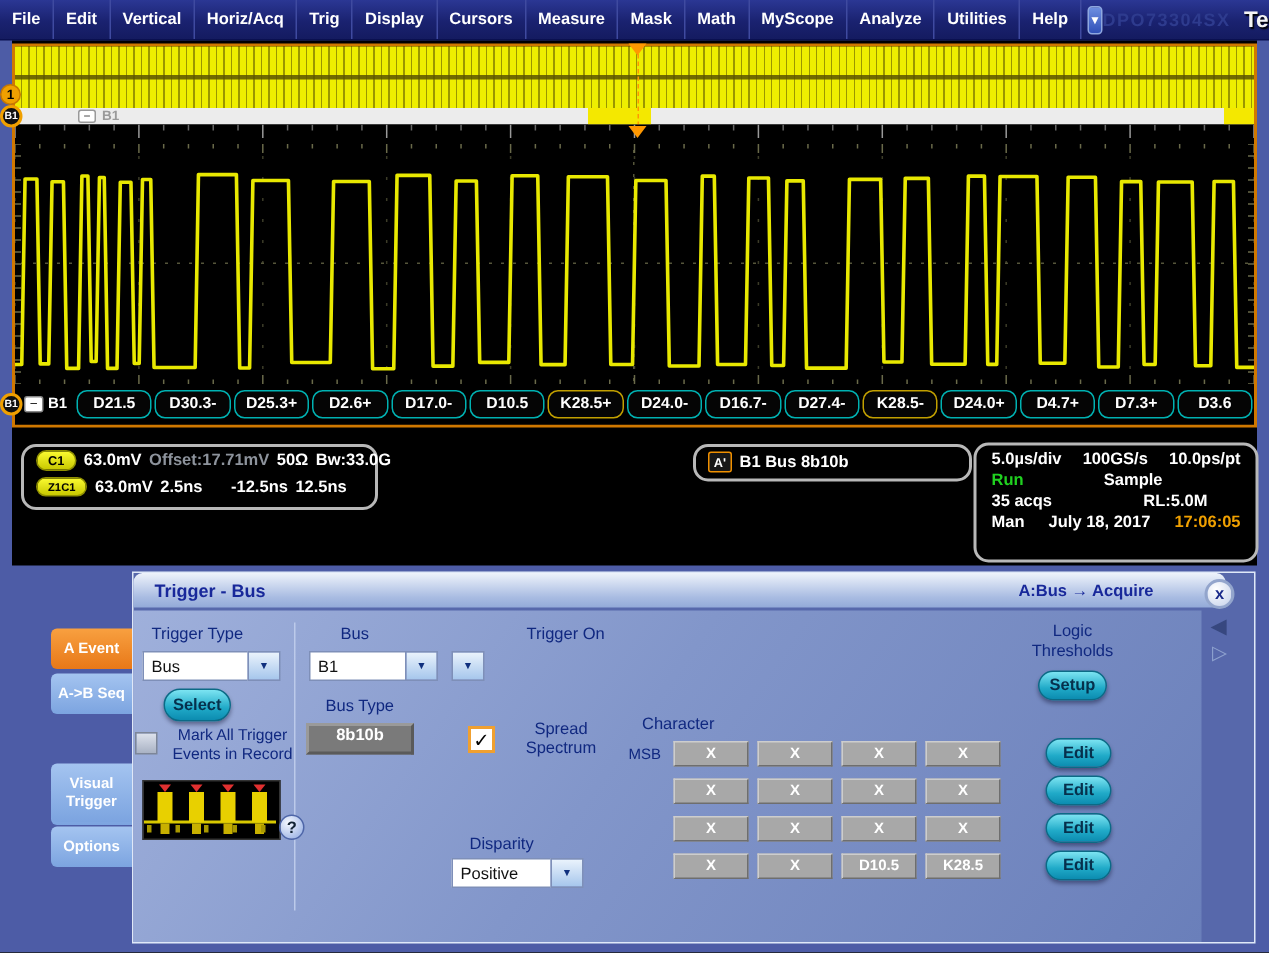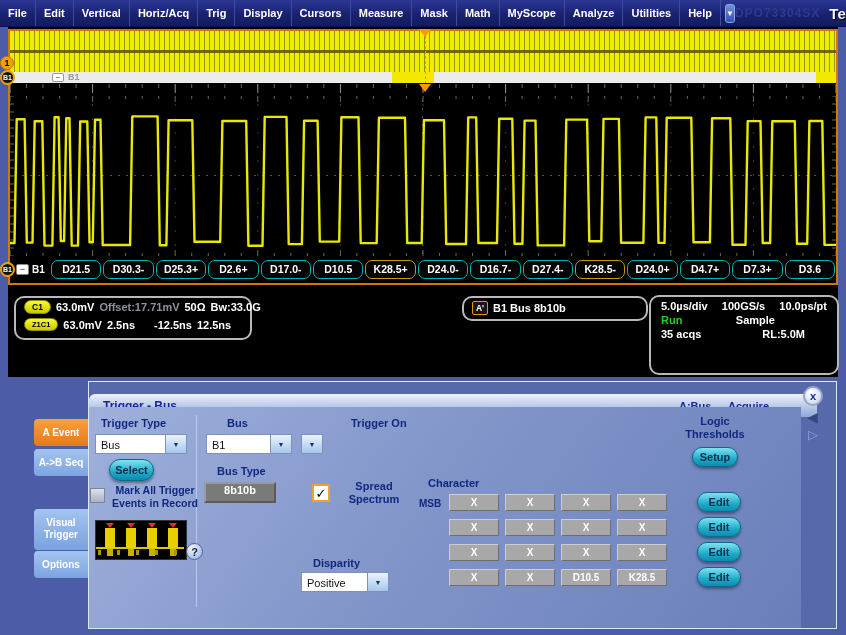--- a/index.html
+++ b/index.html
@@ -55,36 +55,36 @@
         padding:1px 7px;border:1px solid #909000;}
   .dim{color:#8d939c;}
   .abadge{width:16px;height:14px;background:#181818;border:1.5px solid #f09000;border-radius:2px;color:#fff;
         font-size:8.5px;font-weight:bold;display:flex;align-items:center;justify-content:center;box-sizing:border-box;}
   .acqrow{display:flex;justify-content:space-between;padding:1px 10px;align-items:center;}
   .green{color:#20d020;}
   .orange{color:#f0a000;}
   
   .dlg-outer{position:absolute;left:88px;top:381px;width:749px;height:248px;background:#5768ab;
         border:1px solid #dfe8f8;box-sizing:border-box;}
-  .dlg-header{position:absolute;left:0;top:12px;width:728px;height:23px;border-radius:6px 6px 0 0;
+  .dlg-header{position:absolute;left:0;top:0;width:728px;height:23px;border-radius:6px 6px 0 0;
         background:linear-gradient(#eef3fb,#a9bce2 70%,#93aad8);display:flex;align-items:center;text-align:right;}
   .dlg-title{color:#18289a;font-size:12px;font-weight:bold;padding-left:14px;}
   .dlg-context{position:absolute;right:48px;color:#18289a;font-size:11px;font-weight:bold;}
   .dlg-body{position:absolute;left:0;top:25px;width:712px;height:221px;
         background:linear-gradient(125deg,#9fb0db 0%,#8296ca 45%,#6a7fba 100%);}
   .dlg-close{position:absolute;left:714px;top:4px;width:20px;height:20px;border-radius:50%;
         background:radial-gradient(circle at 35% 30%,#ffffff,#c4d0ea);border:2px solid #93a5cc;box-sizing:border-box;
         color:#1a2a8a;font-size:11px;font-weight:bold;display:flex;align-items:center;justify-content:center;}
   .nav-left{position:absolute;left:718px;top:28px;color:#37477f;font-size:14px;line-height:14px;}
   .nav-right{position:absolute;left:719px;top:46px;color:#8fa3cf;font-size:13px;line-height:13px;}
   .tab{position:absolute;left:34px;width:54px;border-radius:4px 0 0 4px;color:#fff;font-size:10px;font-weight:bold;
         display:flex;align-items:center;justify-content:center;text-align:center;box-sizing:border-box;
         background:linear-gradient(#a4c4f0,#7ca4e0);line-height:1.15;}
   .tab.active{background:linear-gradient(#f8a040,#e87818);}
-  .lbl{position:absolute;color:#102880;font-size:11px;font-weight:bold;white-space:nowrap;}
+  .lbl{position:absolute;color:#102880;font-size:11px;font-weight:normal;white-space:nowrap;}
   .lbl.c{text-align:center;white-space:normal;line-height:1.2;}
   .combo{position:absolute;display:flex;}
   .combo .box{background:#fff;border:1px solid #7e8fb8;border-right:none;height:20px;line-height:20px;
         font-size:11px;color:#111;padding-left:5px;box-sizing:border-box;}
   .combo .dd{width:22px;height:20px;background:linear-gradient(#eaf3fc,#a6c6ec);border:1px solid #7e8fb8;
         color:#10307e;font-size:7px;display:flex;align-items:center;justify-content:center;box-sizing:border-box;}
   .teal{position:absolute;border-radius:11px;background:linear-gradient(#7ce4f2,#20aac8 60%,#0c8cb0);
         border:1px solid #0c6a86;color:#06304c;font-weight:bold;font-size:11px;display:flex;align-items:center;
         justify-content:center;box-shadow:0 2px 3px rgba(0,0,30,.4);box-sizing:border-box;}
   .chk{position:absolute;box-sizing:border-box;}
@@ -664,20 +664,25 @@
       <span>10.0ps/pt</span>
     </div>
     <div class="acqrow">
       <span class="green">Run</span>
       <span style="margin-right:52px;">Sample</span>
     </div>
     <div class="acqrow">
       <span>35 acqs</span>
       <span style="margin-right:22px;">RL:5.0M</span>
     </div>
+    <div class="acqrow">
+      <span>Man</span>
+      <span>July 18, 2017</span>
+      <span class="orange">17:06:05</span>
+    </div>
   </div>
 
   <div class="dlg-outer">
     <div class="dlg-header">
       <span class="dlg-title">Trigger - Bus</span>
       <span class="dlg-context">A:Bus → Acquire</span>
     </div>
     <div class="dlg-close">
       <span>x</span>
     </div>

